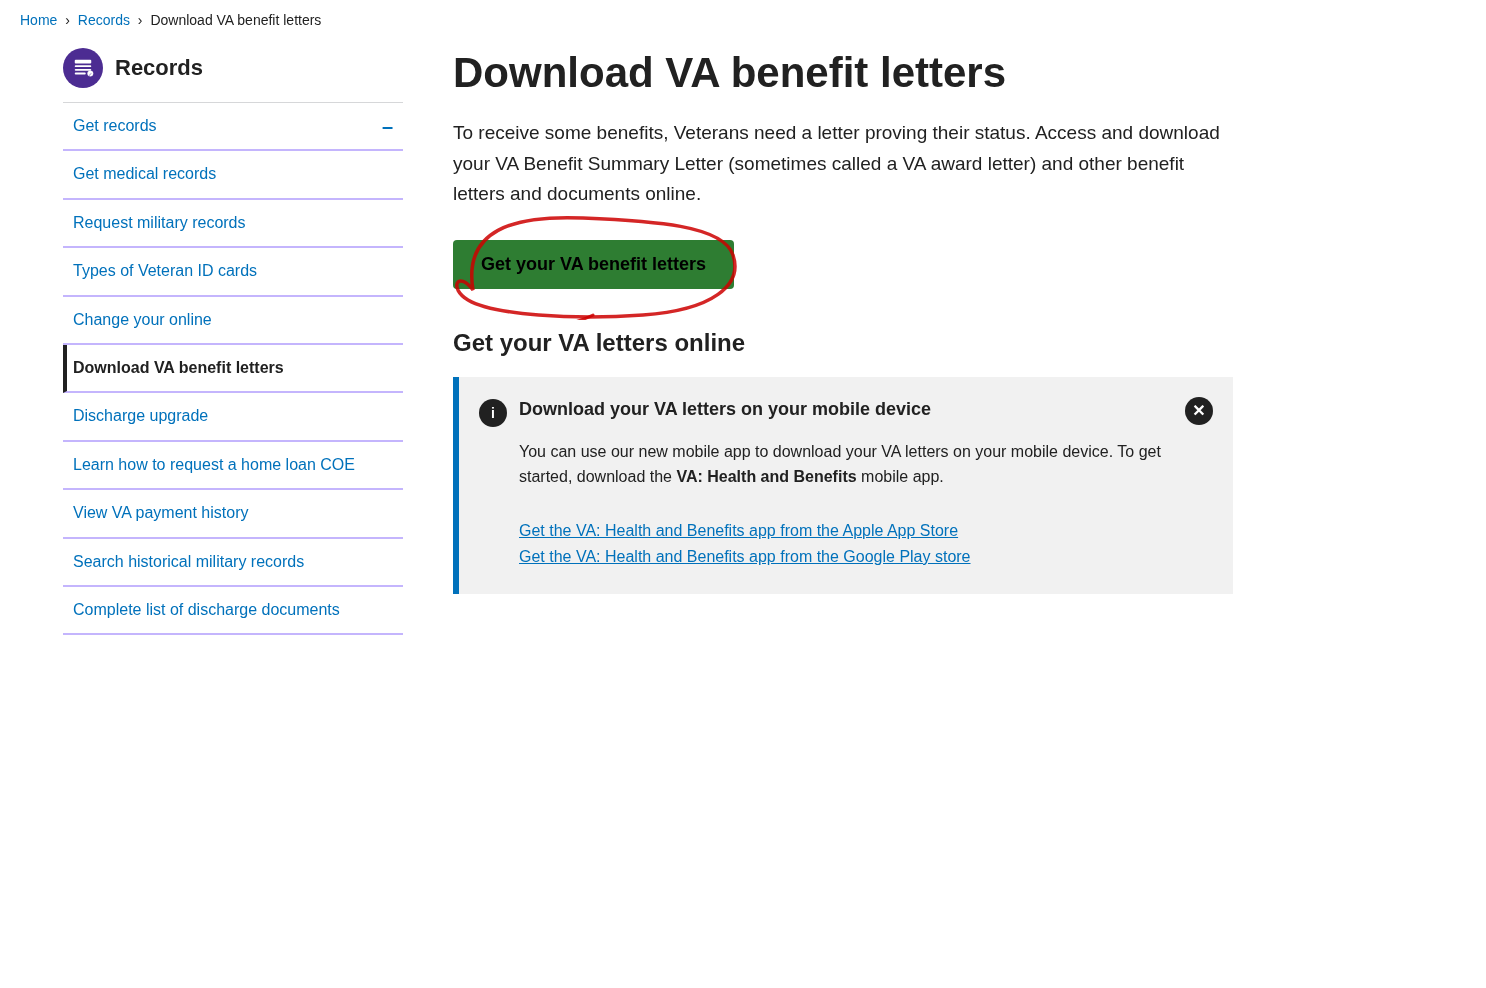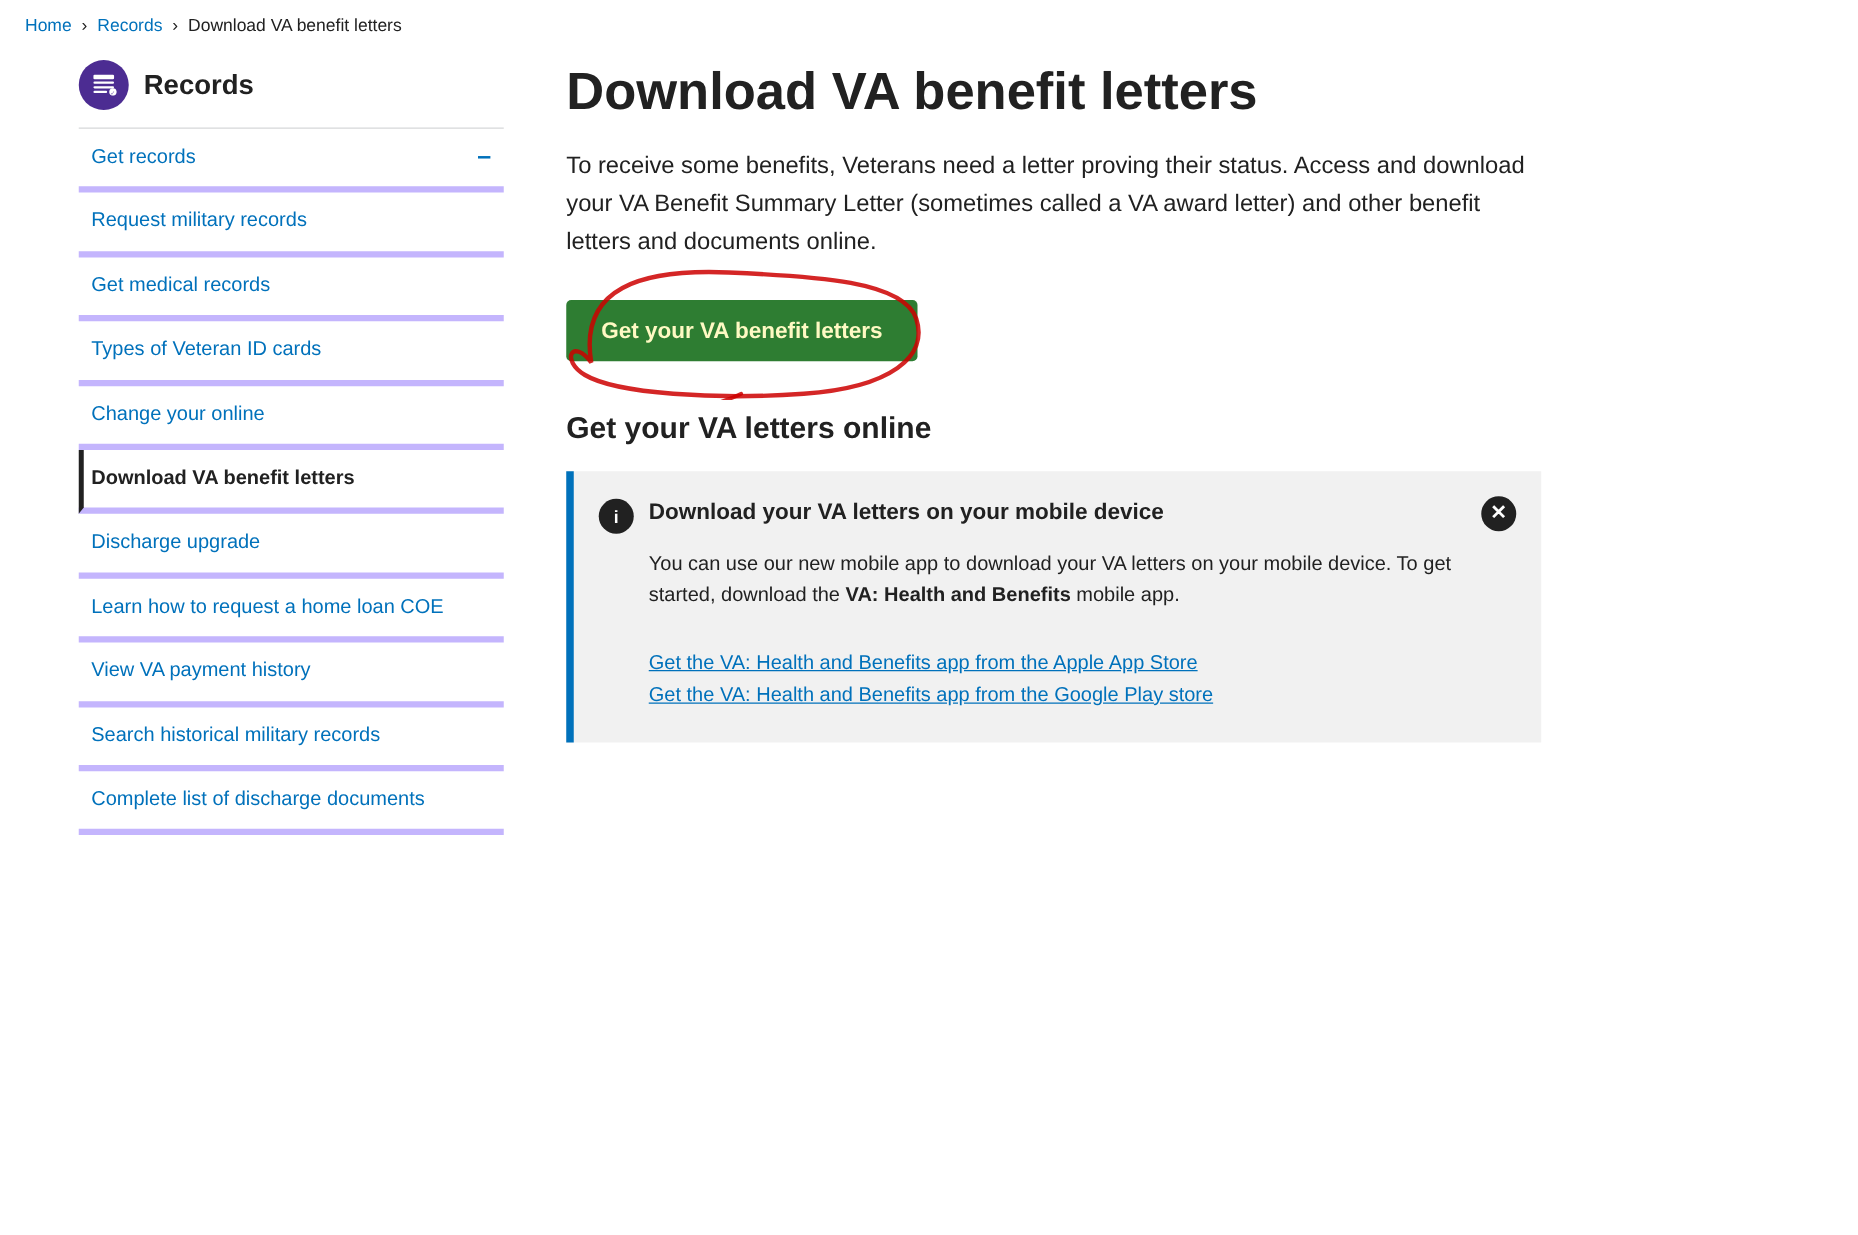--- a/index.html
+++ b/index.html
@@ -76,21 +76,21 @@
       font-weight: 700;
       color: #212121;
     }
 
     .sidebar-nav {
       margin-top: 0;
       list-style: none;
     }
 
     .sidebar-nav li {
-      border-bottom: 5px solid #c4b5fd;
+      border-bottom: 2px solid #c4b5fd;
     }
 
     .sidebar-nav li a {
       display: block;
       padding: 12px 8px 12px 10px;
       color: #0071bb;
       text-decoration: none;
       font-size: 16px;
       line-height: 1.4;
     }
@@ -150,21 +150,21 @@
 
     
     .cta-area {
       position: relative;
       margin-bottom: 40px;
       display: inline-block;
     }
 
     .cta-button {
       background: #2e7d32;
-      color: #fef9c3;
+      color: #000000;
       border: none;
       padding: 14px 28px;
       font-size: 18px;
       font-weight: 700;
       border-radius: 4px;
       cursor: pointer;
       display: inline-block;
     }
 
     
@@ -296,24 +296,24 @@
       </div>
       <span class="sidebar-title">Records</span>
     </div>
 
     <ul class="sidebar-nav">
       <li class="section-header">
         <a href="#">Get records</a>
         <span class="dash-indicator">–</span>
       </li>
       <li>
+        <a href="#">Get medical records</a>
+      </li>
+      <li>
         <a href="#">Request military records</a>
-      </li>
-      <li>
-        <a href="#">Get medical records</a>
       </li>
       <li>
         <a href="#">Types of Veteran ID cards</a>
       </li>
       <li>
         <a href="#">Change your online</a>
       </li>
       <li class="active">
         <a href="#">Download VA benefit letters</a>
       </li>

